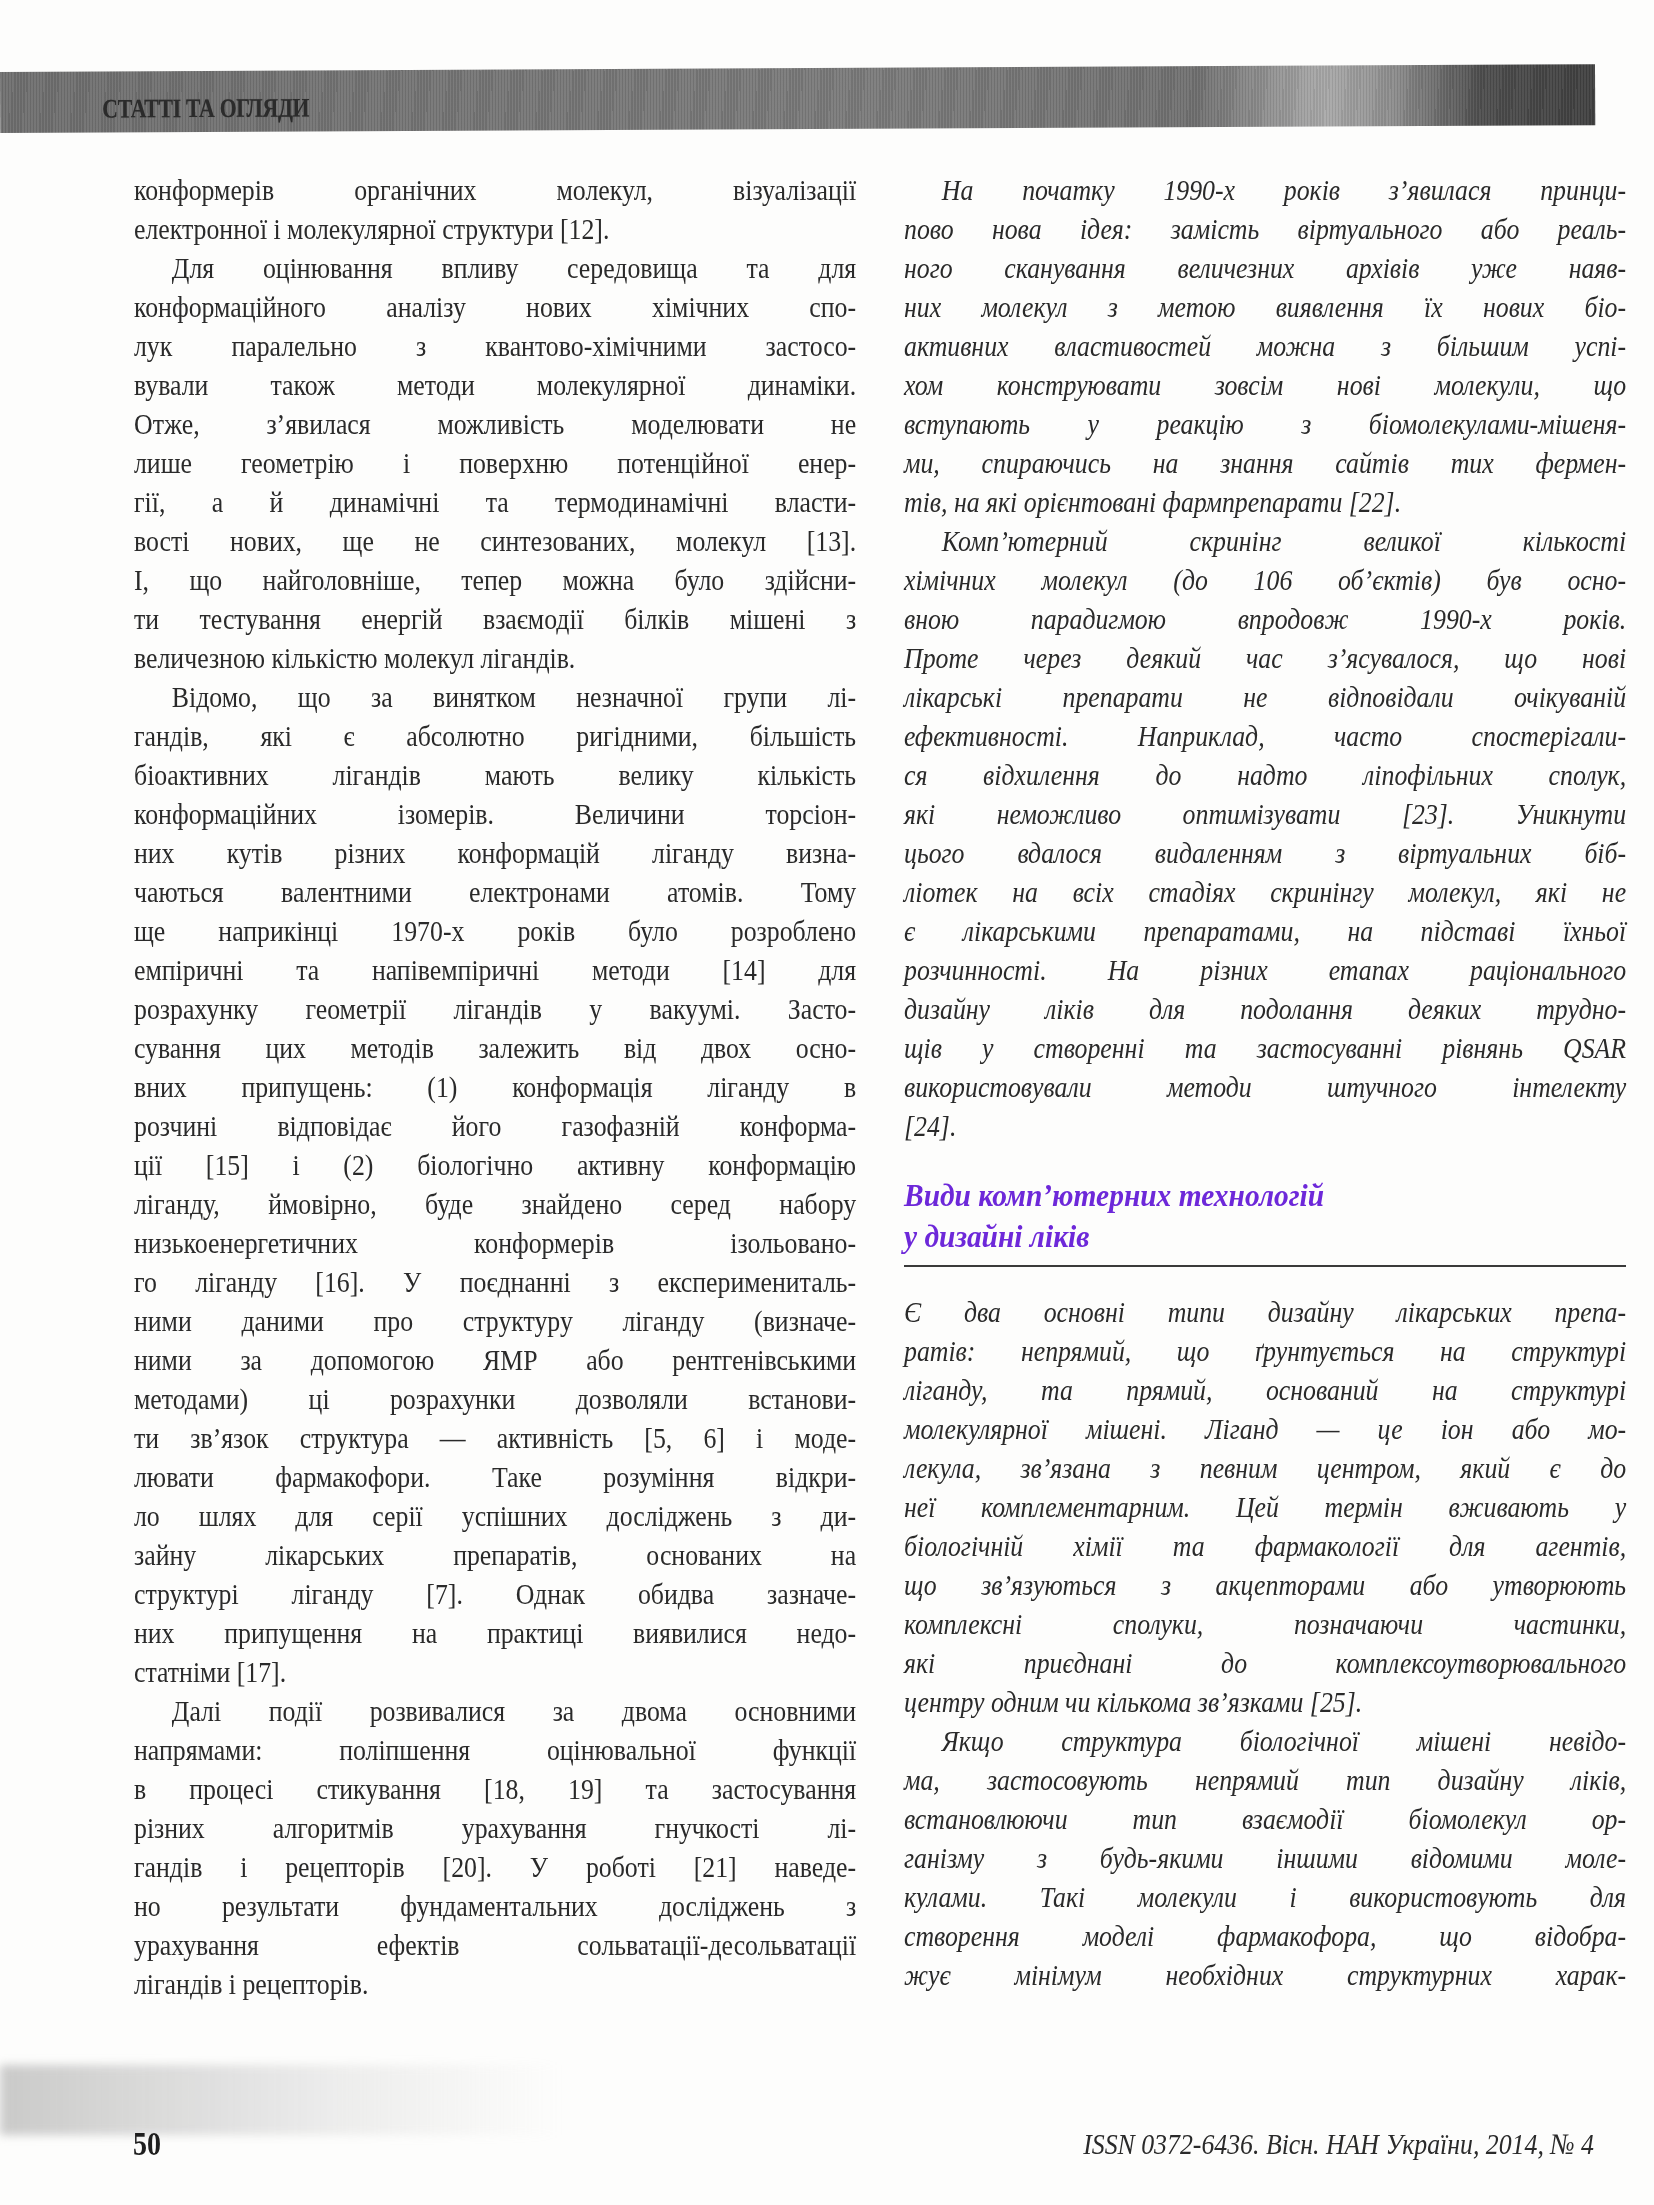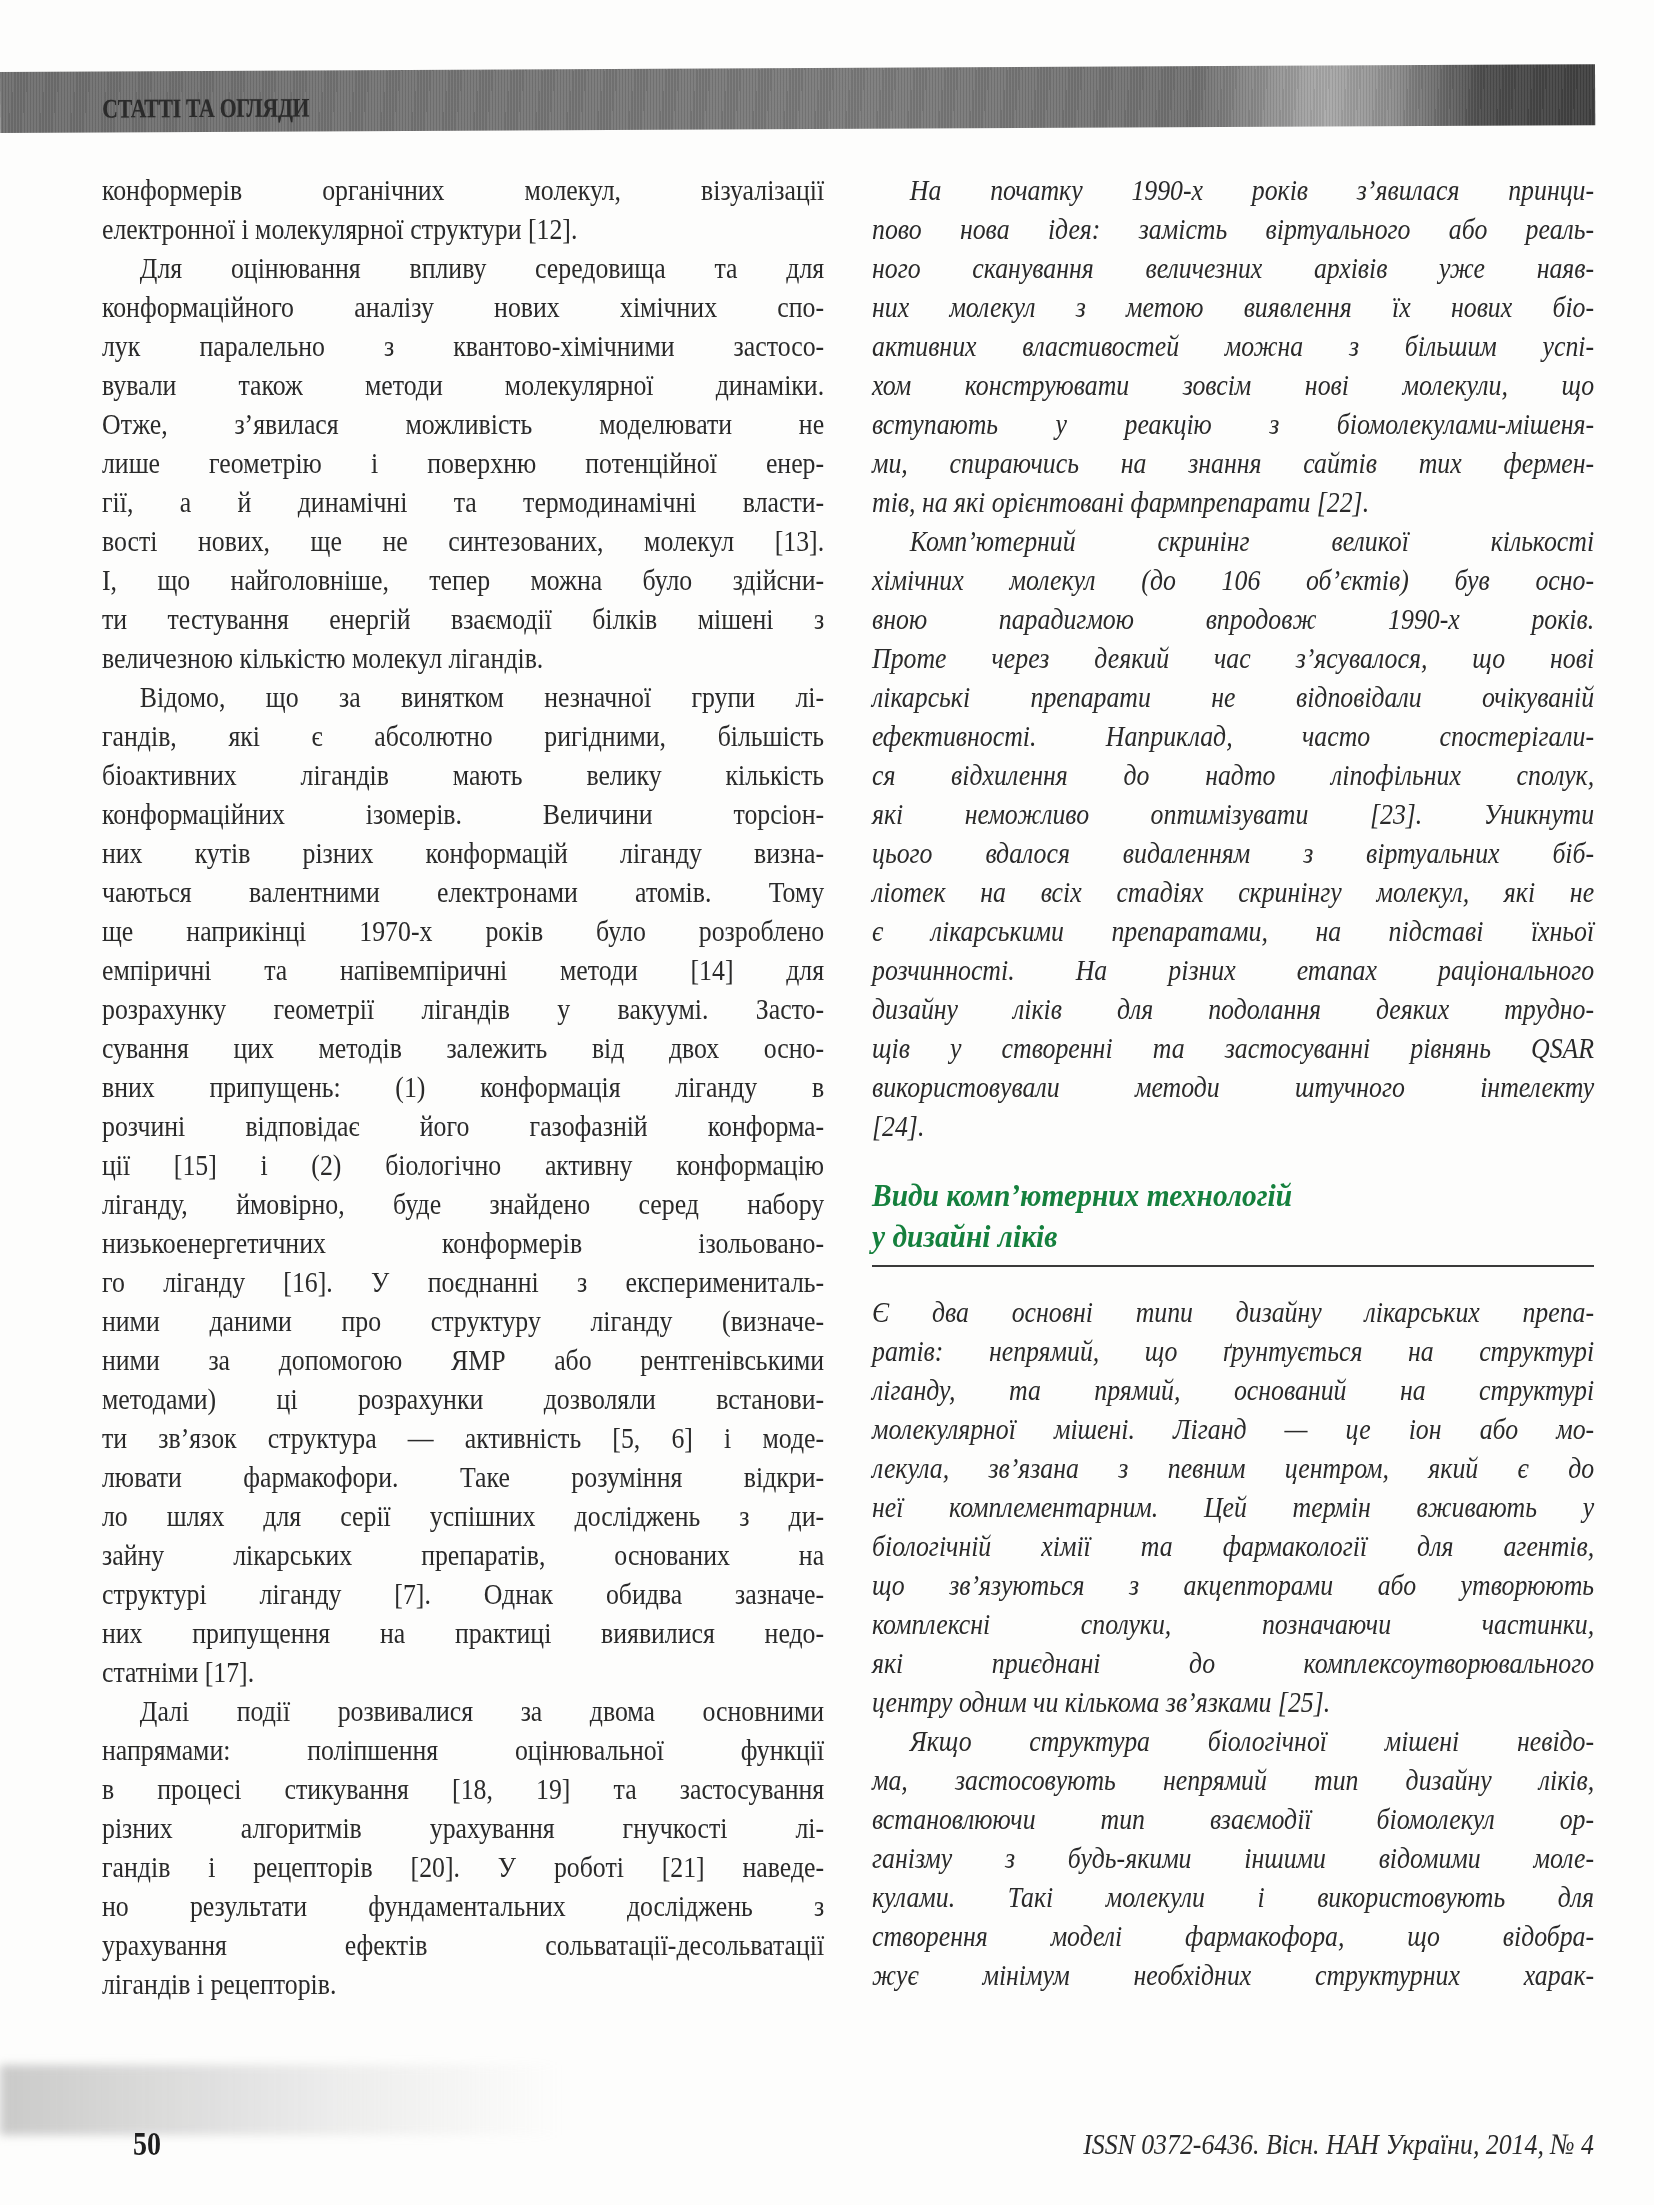--- a/index.html
+++ b/index.html
@@ -46,20 +46,21 @@
     transform-origin: left center;
     text-shadow: 0 0 0.8px #555;
   }
   
   .column {
     position: absolute;
     top: 170px;
     width: 722px;
     font-size: 30px;
     line-height: 39px;
+    margin-left: 32px;
   }
   .col-left { left: 102px; }
   .col-right { left: 872px; font-style: italic; }
   .line {
     display: block;
     white-space: nowrap;
     text-align: justify;
     text-align-last: justify;
     height: 39px;
     transform: scaleX(0.86);
@@ -73,21 +74,21 @@
     padding-left: 44px;
     box-sizing: border-box;
   }
   
   .section-heading {
     margin-top: 30px;
     font-family: "Liberation Serif", serif;
     font-weight: bold;
     font-size: 32px;
     line-height: 41px;
-    color: #15803d;
+    color: #6d28d9;
   }
   .section-heading .hline {
     display: block;
     transform: scaleX(0.92);
     transform-origin: left center;
     white-space: nowrap;
   }
   .section-rule {
     height: 2.3px;
     background: #3a3a3a;

